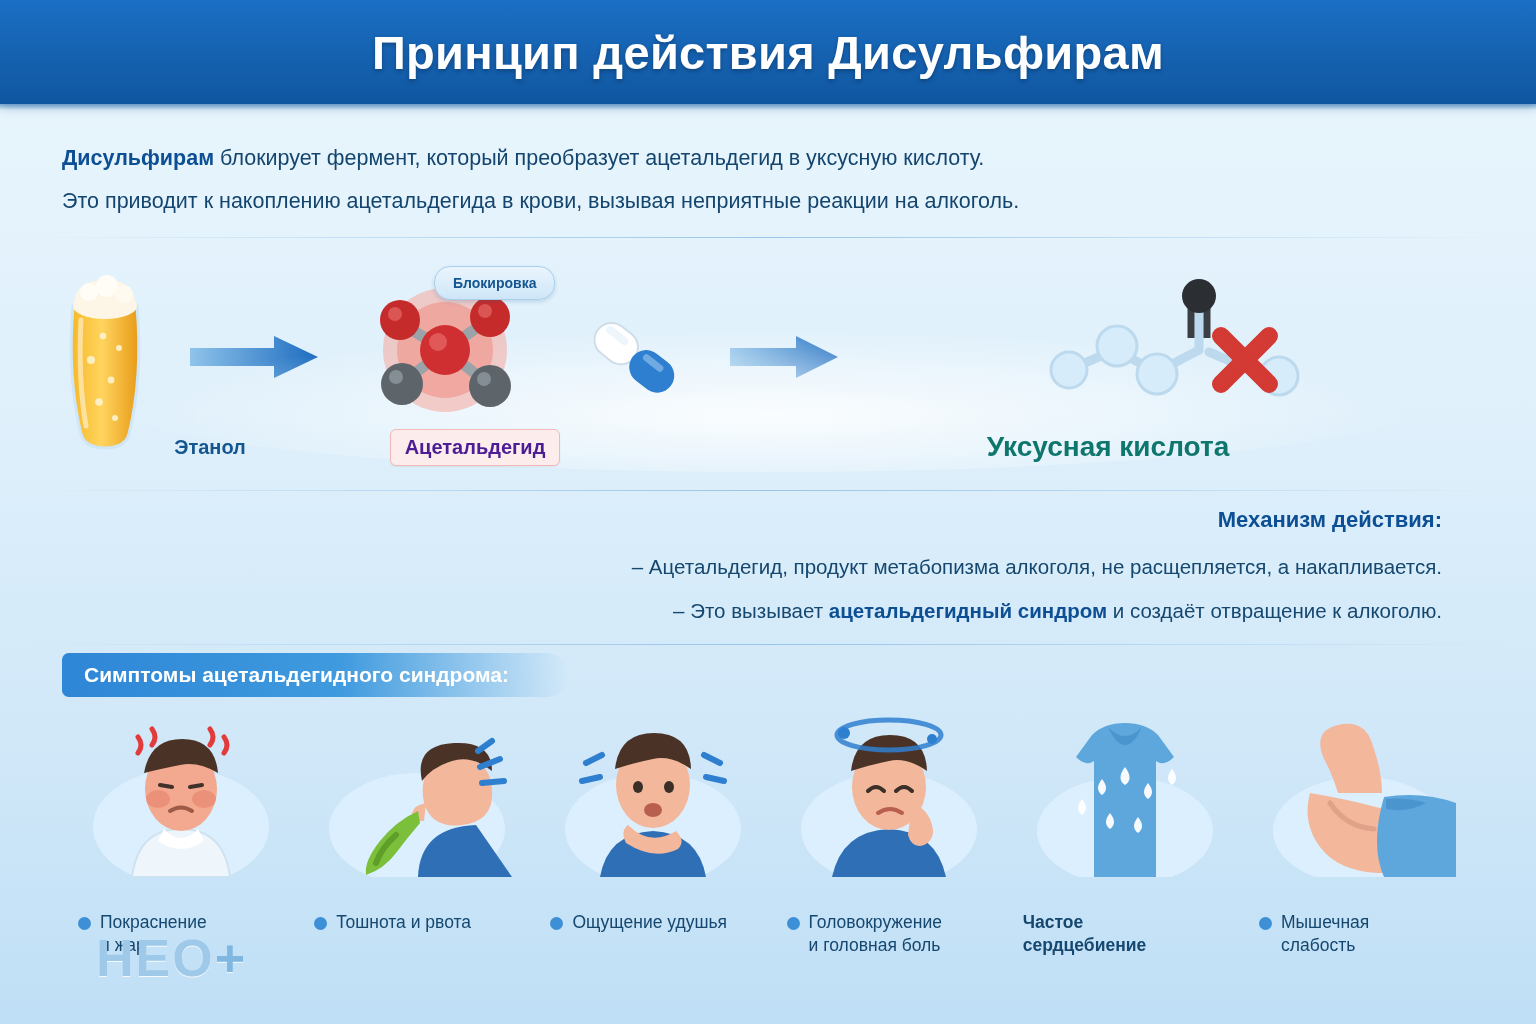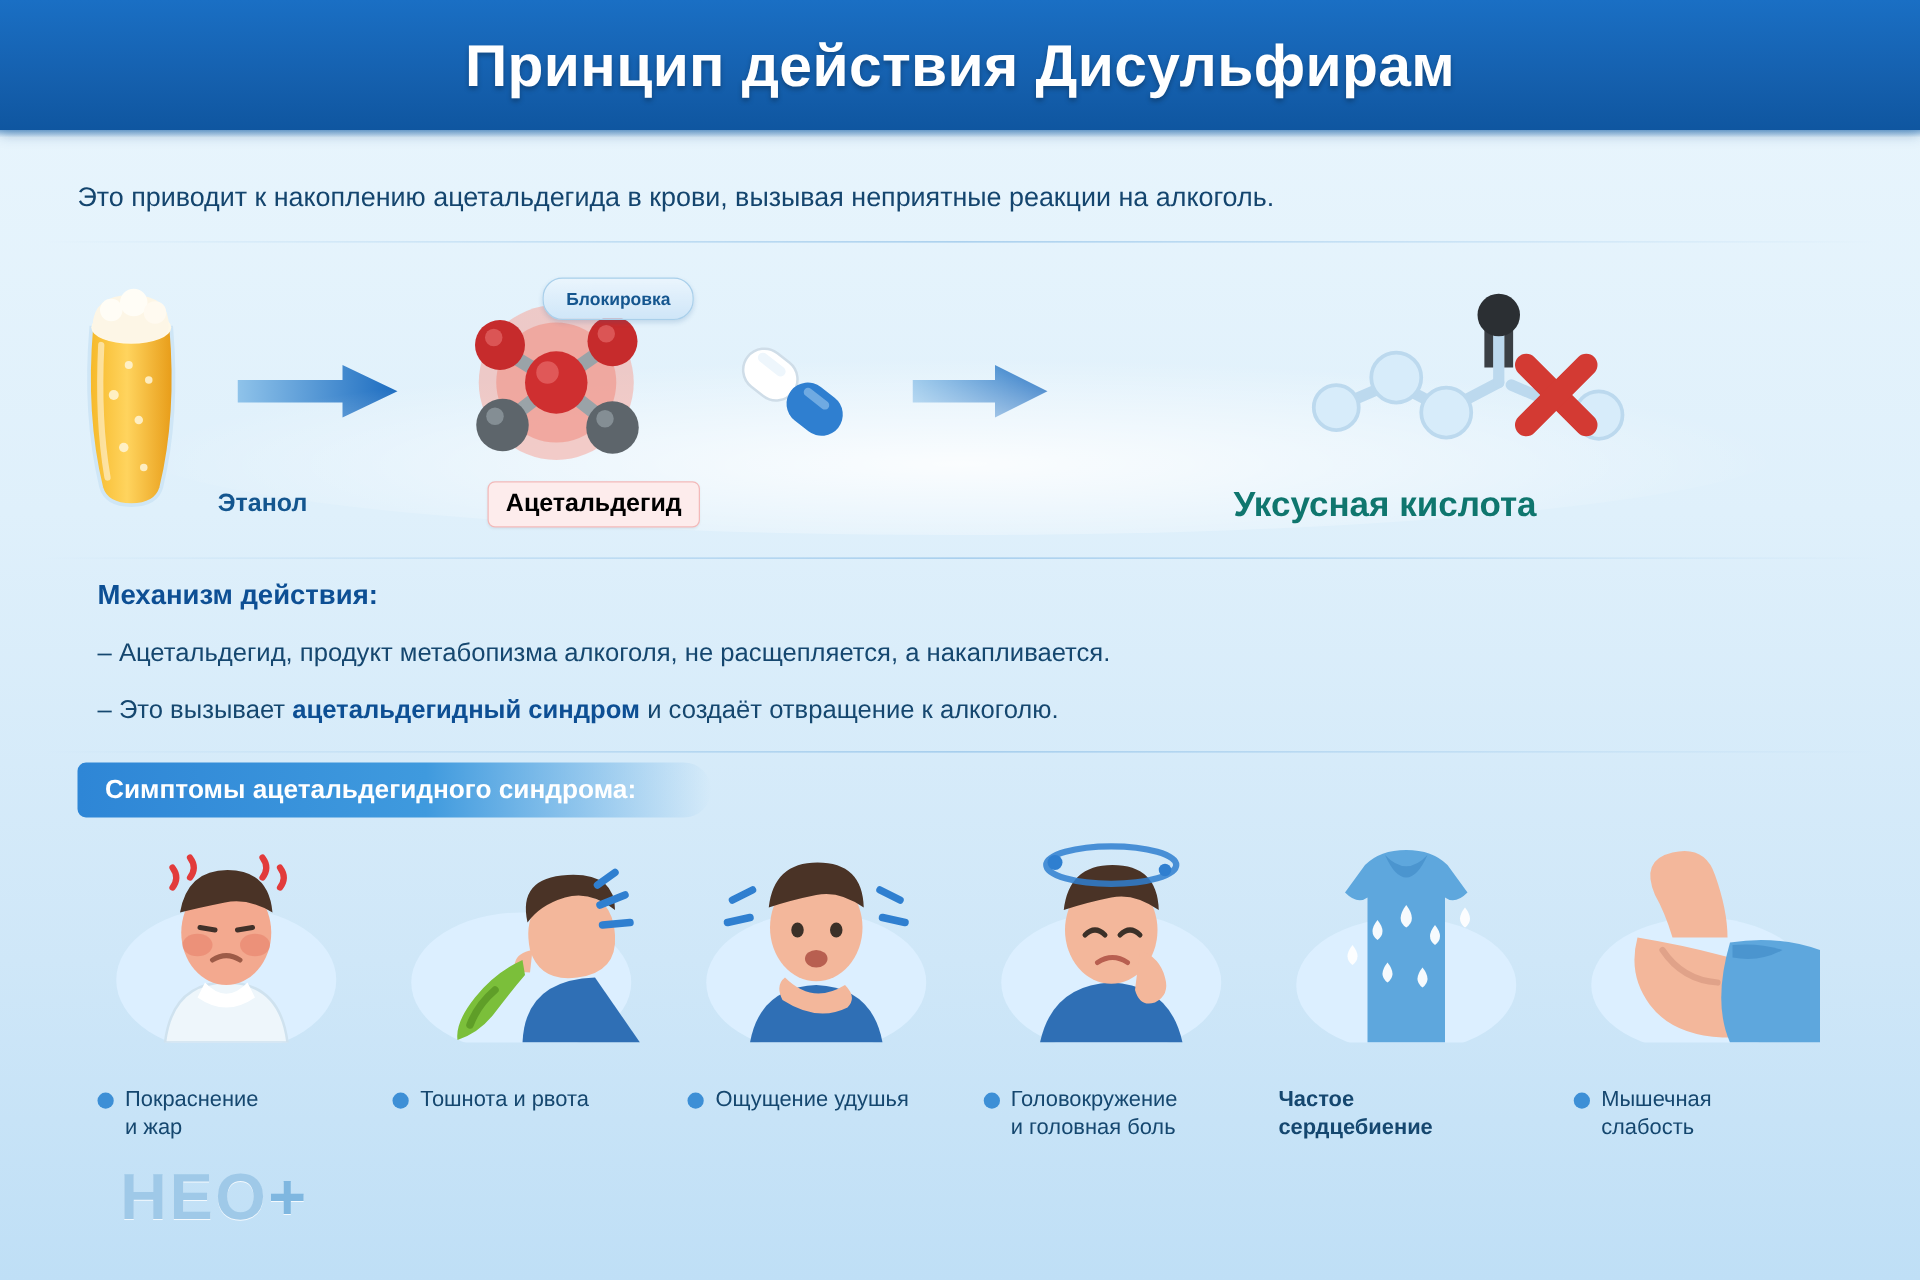--- a/index.html
+++ b/index.html
@@ -61,37 +61,37 @@
   .label {
     font-size: 20px; font-weight: bold; color: #14568f; text-align: center;
   }
   .cap-row {
     position: absolute; left: 30px; right: 30px; bottom: 6px;
     display: flex; align-items: center;
   }
   .cap-eth { width: 300px; text-align: center; }
   .cap-acet { width: 230px; display:flex; justify-content:center; }
   .cap-acet span {
-    background: #fdecec; border: 1px solid #f3b9b9; color: #000000;
+    background: #fdecec; border: 1px solid #f3b9b9; color: #4c1d95;
     font-weight: bold; font-size: 20px; padding: 6px 14px; border-radius: 6px;
     box-shadow: 0 1px 2px rgba(0,0,0,.06);
   }
   .cap-acid { flex: 1; text-align: center; color:#0f766e; font-weight:bold; font-size: 28px; }
 
   .block-badge {
     position: absolute; top: -6px; left: 104px;
     background: linear-gradient(180deg,#eaf5fd,#cfe6f8);
     border: 1px solid #a9cfea; border-radius: 16px;
     padding: 8px 18px; font-size: 14px; font-weight: bold; color: #14568f;
     box-shadow: 0 2px 4px rgba(30,90,150,.18);
     white-space: nowrap;
   }
 
   
-  .mech { padding: 16px 72px 0 78px; }
+  .mech { padding: 16px 94px 0 78px; text-align: right; }
   .mech h2 { font-size: 22px; color: #0d4f94; margin-bottom: 20px; }
   .mech li {
     list-style: none; font-size: 20.5px; color: #15476f; margin-bottom: 16px; line-height: 1.4;
   }
   .mech li b { color: #0d4f94; margin-top: 12px; }
 
   
   .sym-title {
     margin: 8px 0 0 62px; display: inline-block;
     background: linear-gradient(90deg,#2e86d6,#3f9ade 55%, rgba(63,154,222,0));
@@ -125,20 +125,23 @@
 
 
 
 
 <div class="header">
   <h1>Принцип действия Дисульфирам</h1>
 </div>
 
 
 <div class="intro">
+  <p>
+    <b>Дисульфирам</b><span> блокирует фермент, который преобразует ацетальдегид в уксусную кислоту.</span>
+  </p>
   <p>Это приводит к накоплению ацетальдегида в крови, вызывая неприятные реакции на алкоголь.</p>
 </div>
 
 <div class="sep"></div>
 
 
 <div class="reaction">
 
   <div class="beer">
     <svg width="120" height="190" viewBox="0 0 120 190">

